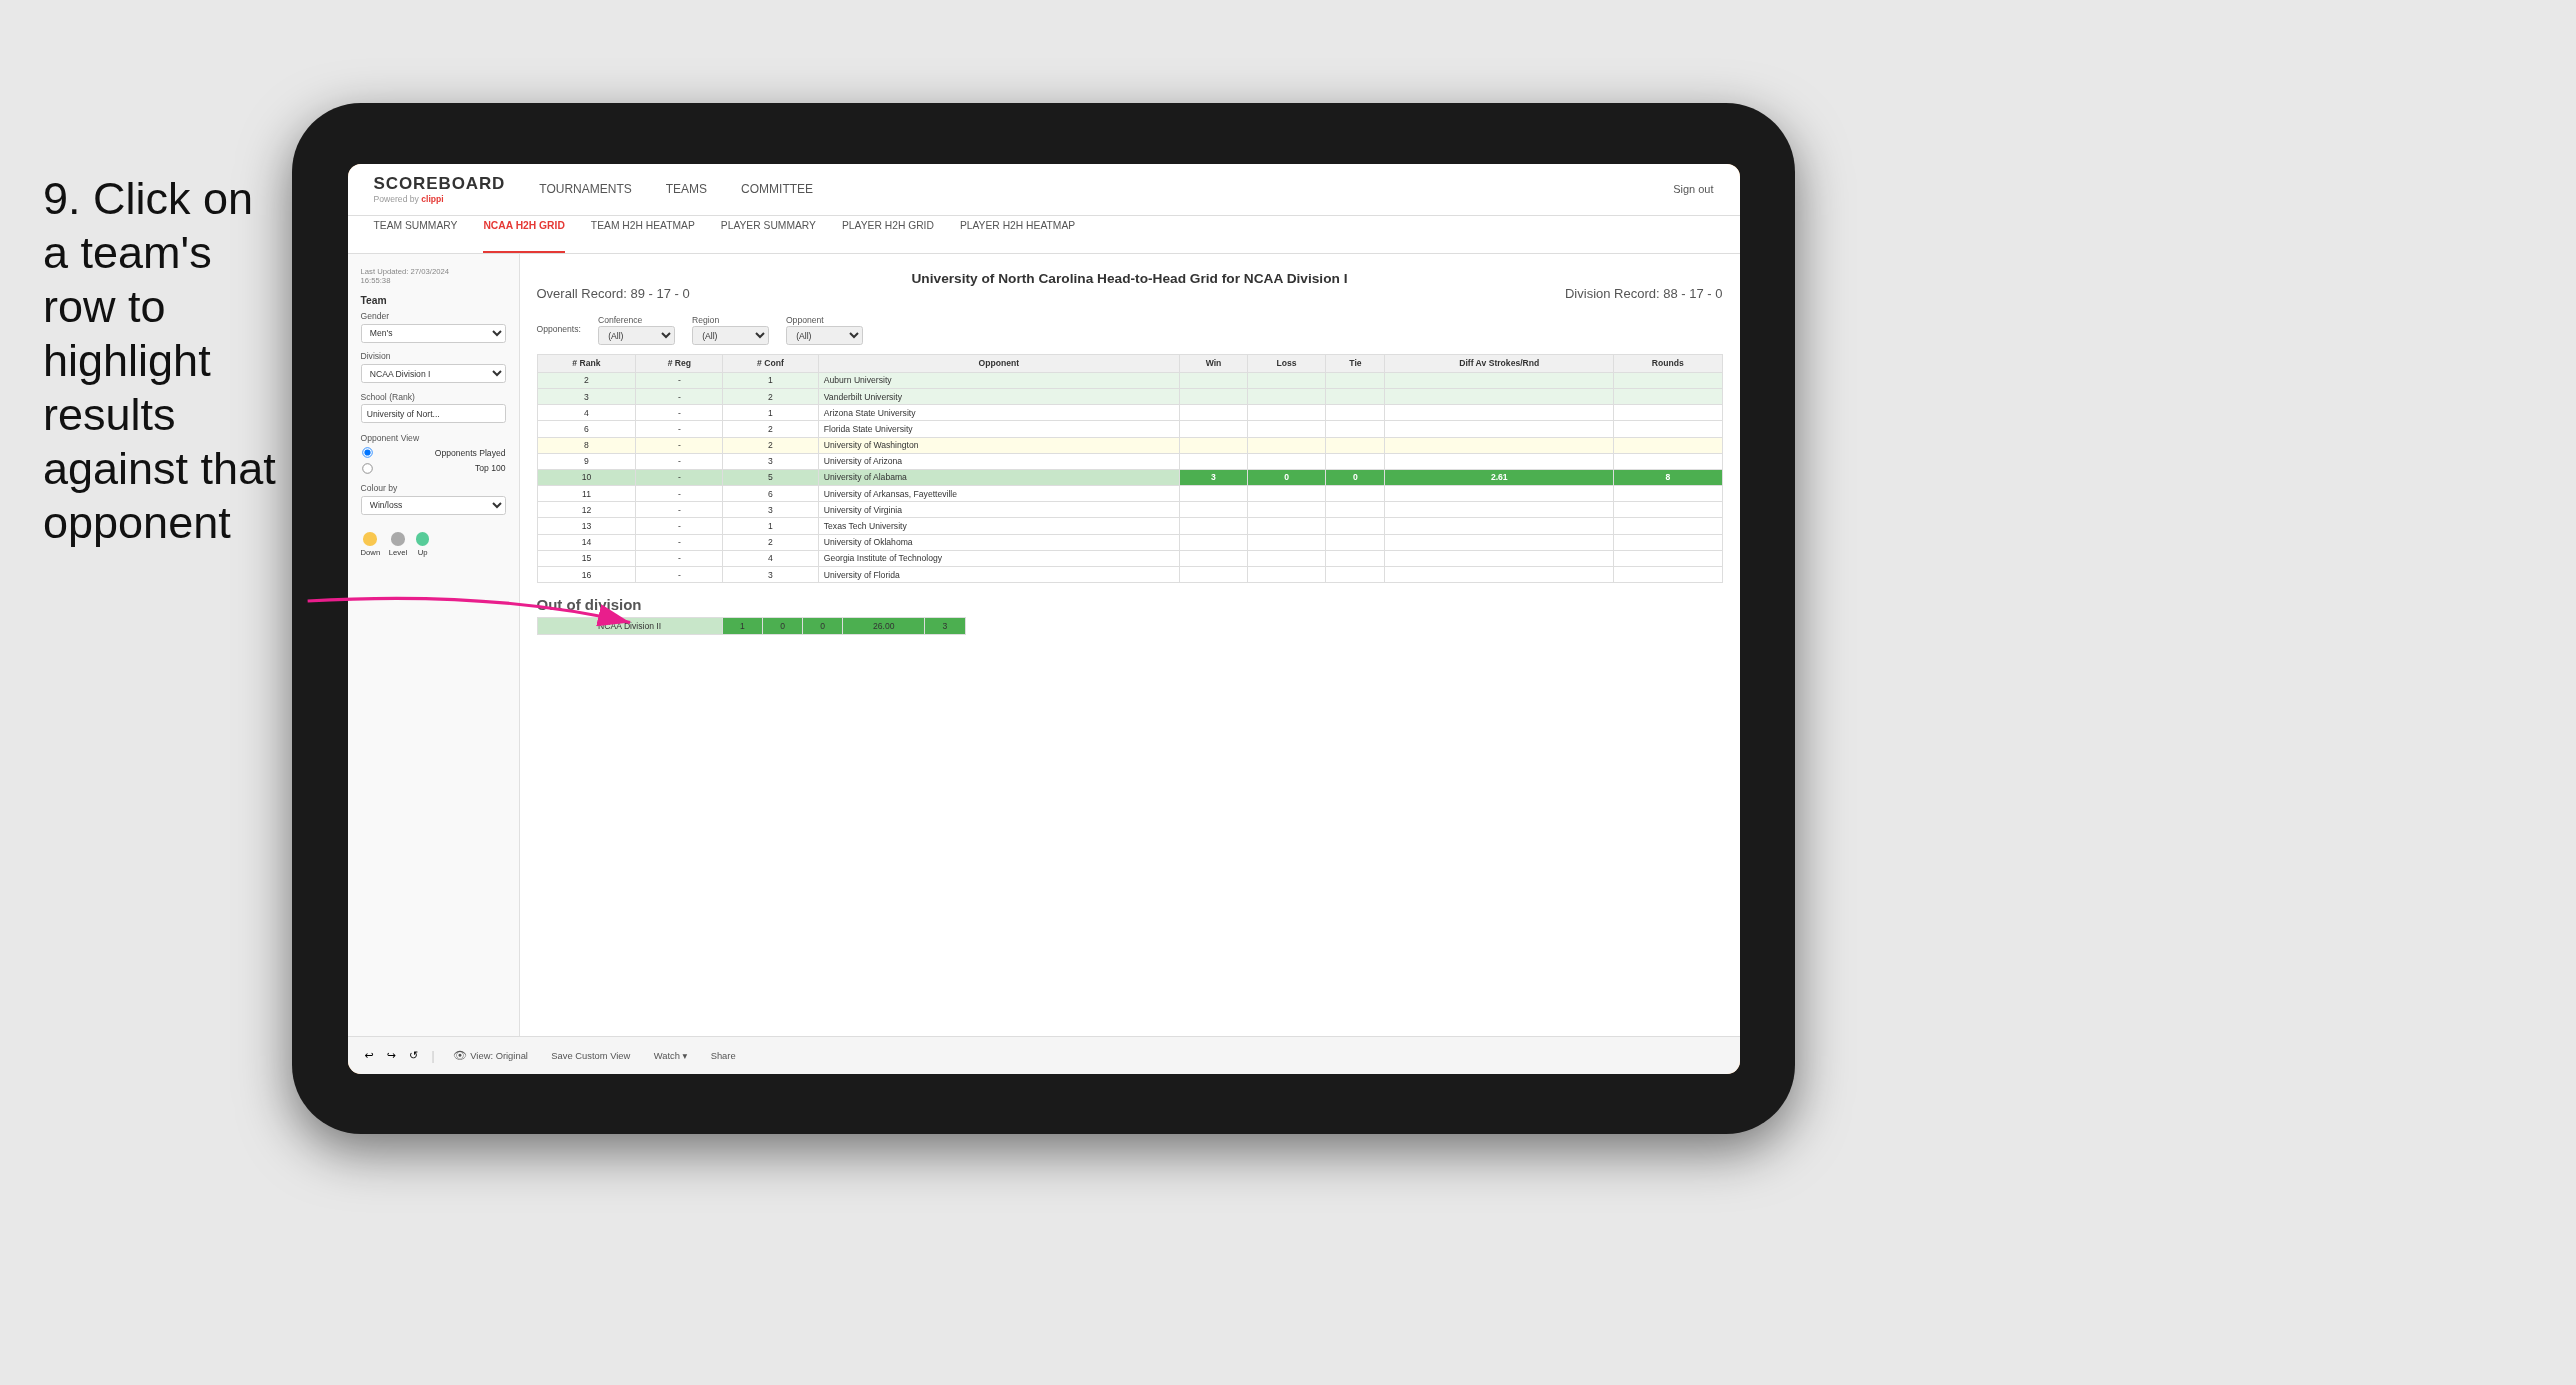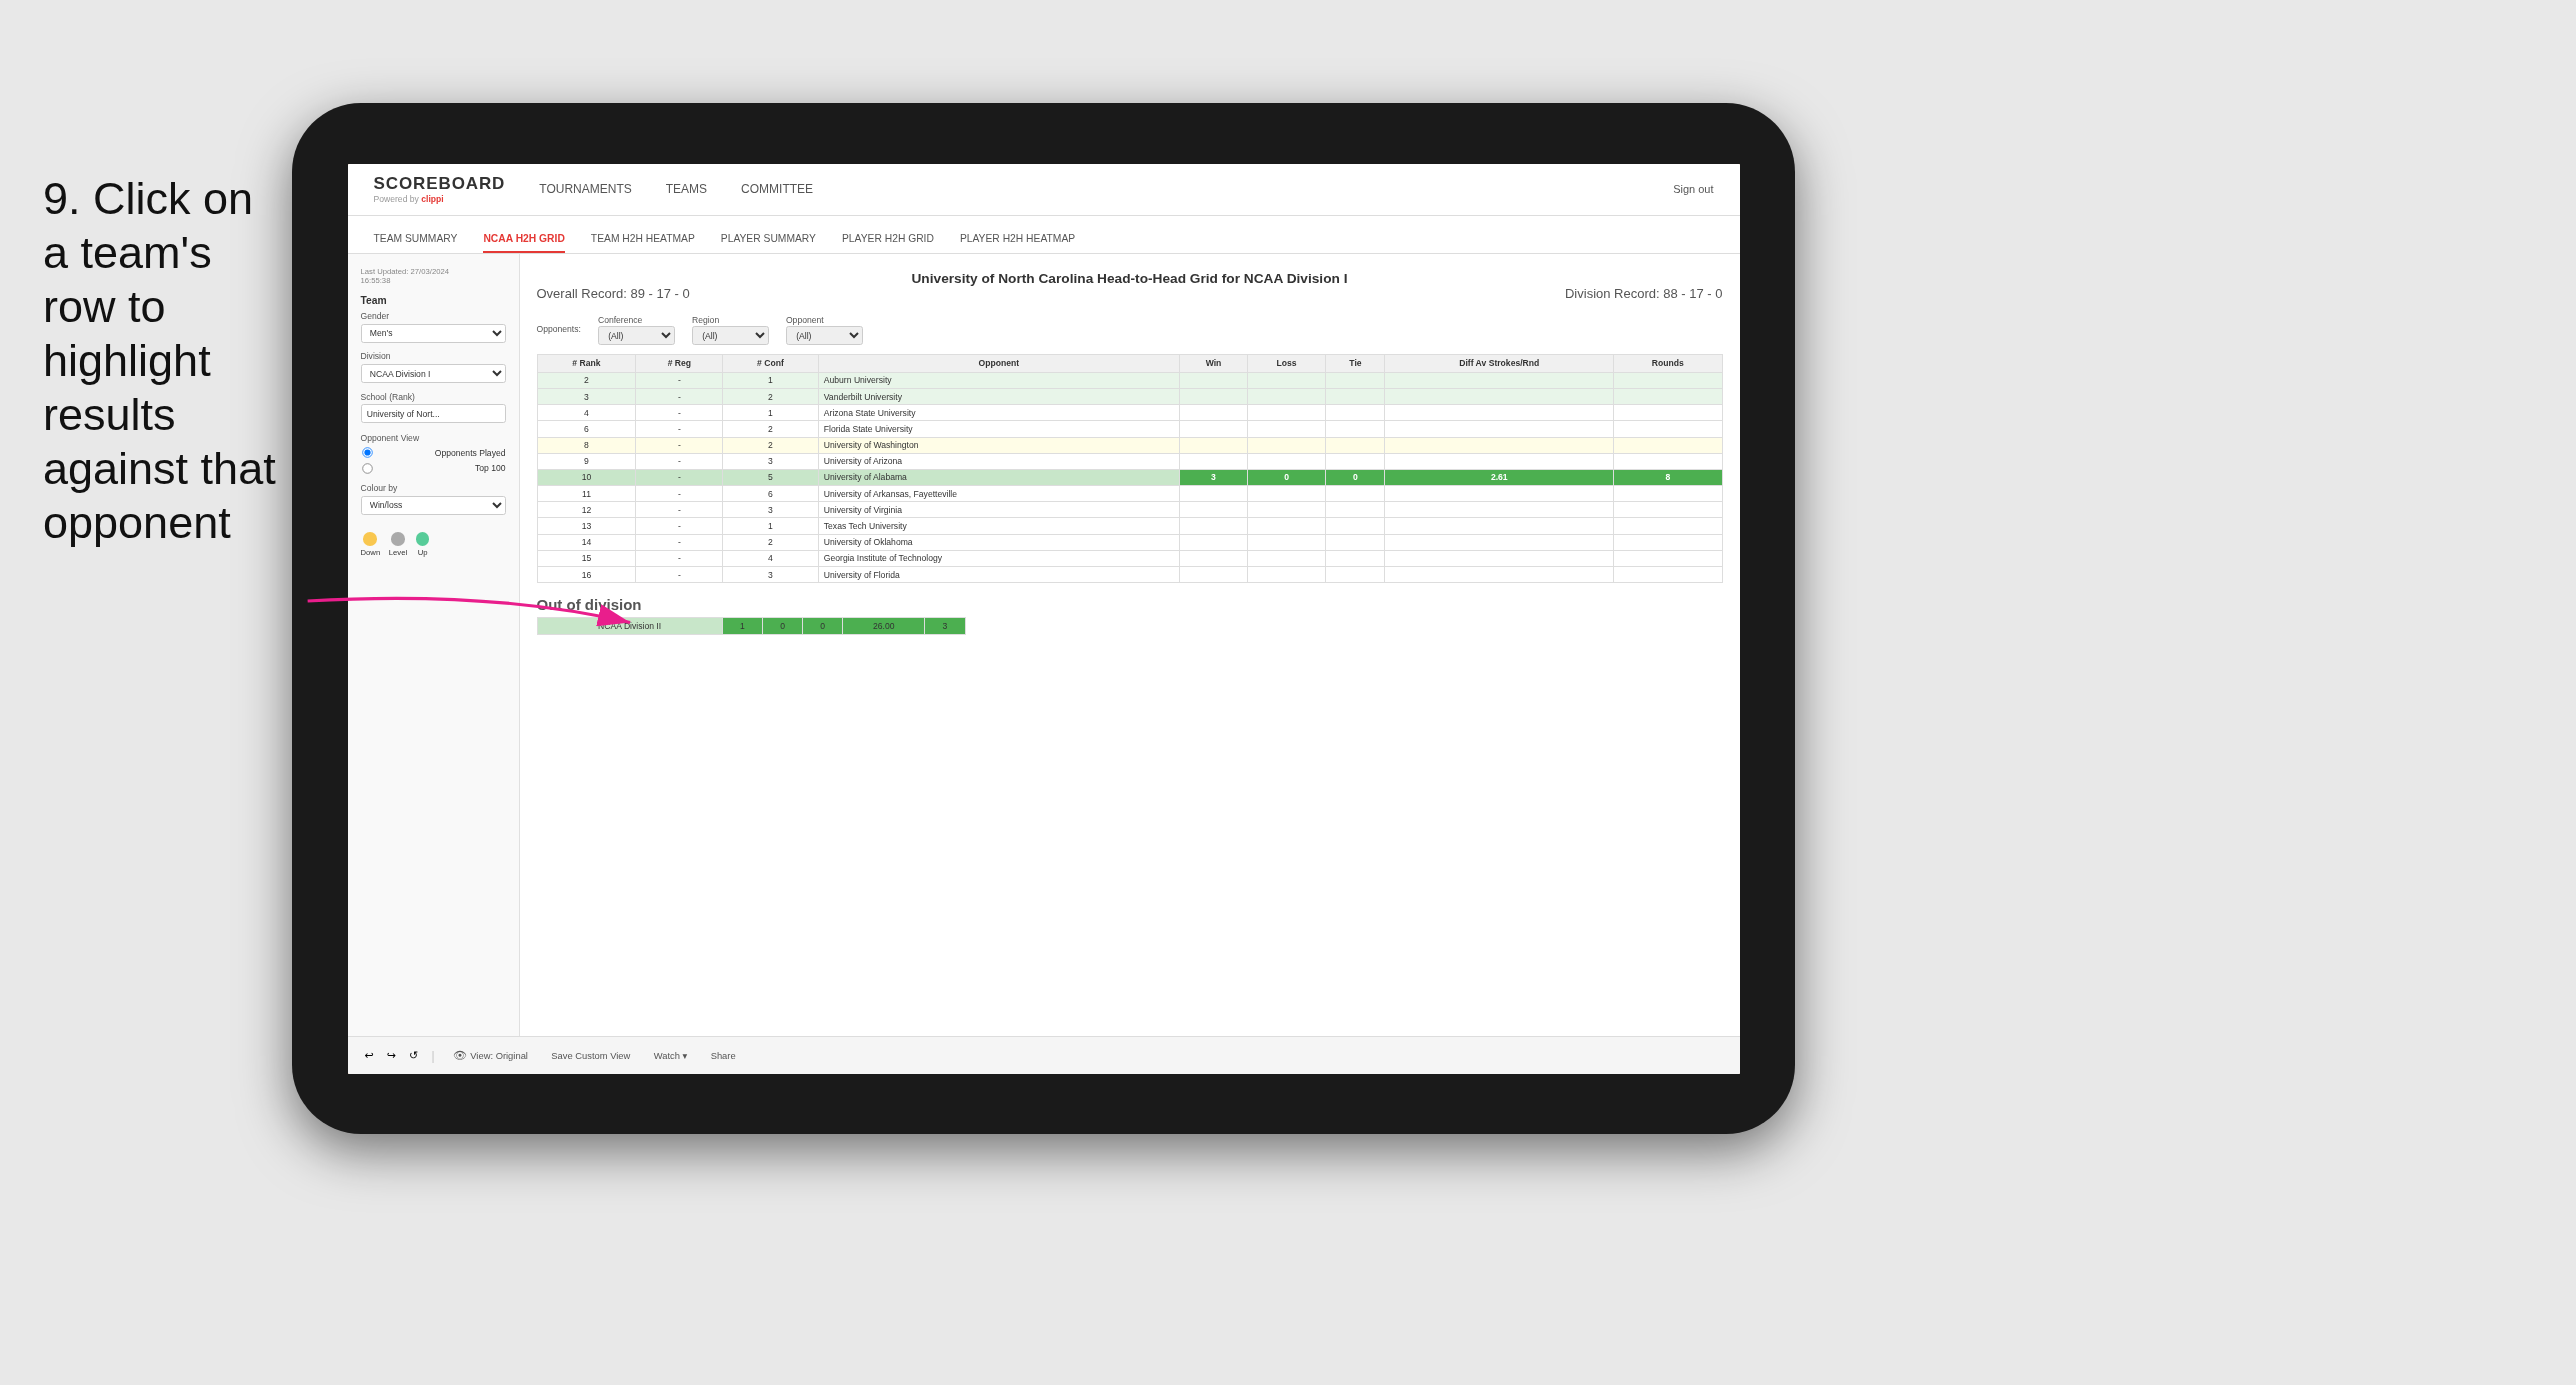--- a/index.html
+++ b/index.html
@@ -38,21 +38,21 @@
       display: flex;
       align-items: center;
       justify-content: center;
       box-shadow: 0 17px 52px rgba(0,0,0,0.5);
     }
 
     .tablet-screen {
       width: 1392px;
       height: 910px;
       background: #fdba74;
-      border-radius: 1px;
+      border-radius: 13px;
       overflow: hidden;
       display: flex;
       flex-direction: column;
     }
 
     
     .top-nav {
       background: #fff;
       border-bottom: 0.9px solid #ddd;
       padding: 0 26px;
@@ -114,21 +114,21 @@
       gap: 26px;
       height: 38px;
       align-items: flex-end;
       flex-shrink: 0;
     }
 
     .sub-nav-link {
       font-size: 10.3px;
       color: #555;
       cursor: pointer;
-      padding-bottom: 7px;
+      padding-bottom: 20px;
       border-bottom: 2.6px solid transparent;
       white-space: nowrap;
     }
 
     .sub-nav-link.active {
       color: #e53935;
       border-bottom: 2.6px solid #e53935;
       font-weight: bold;
     }
 

